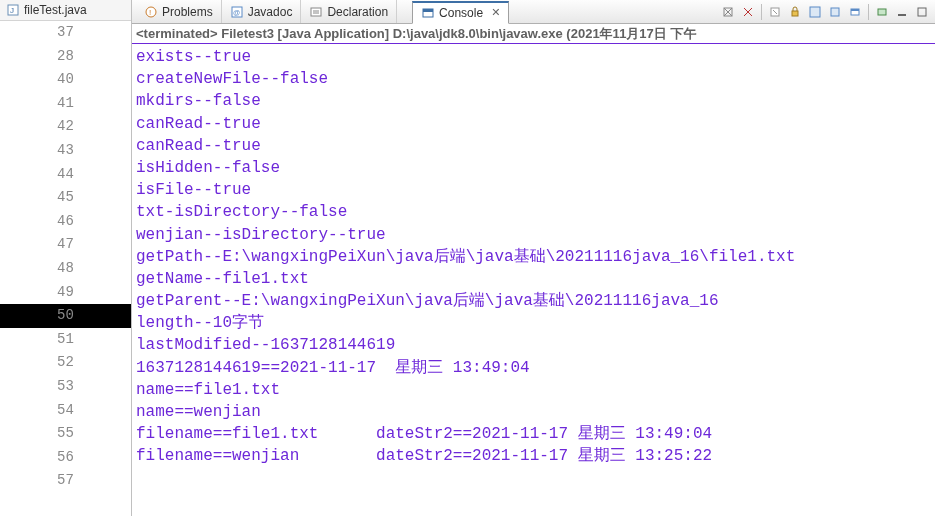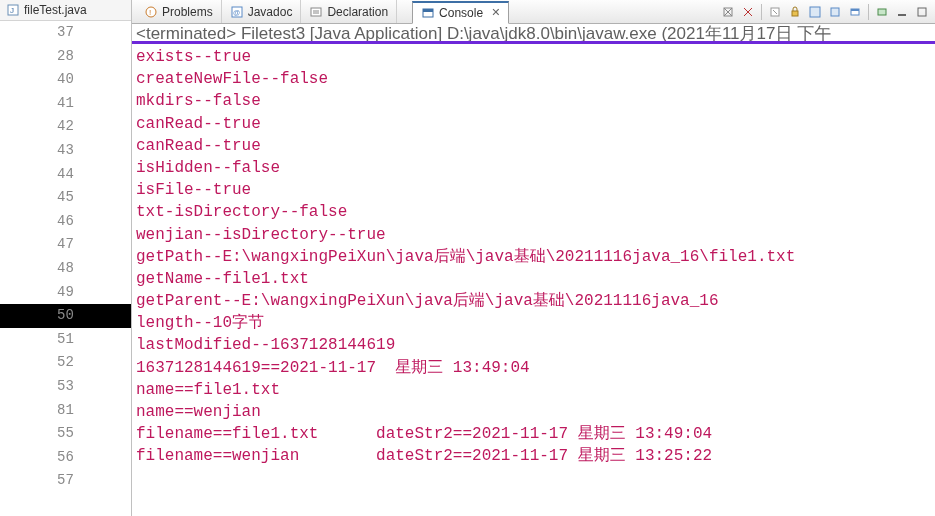--- a/index.html
+++ b/index.html
@@ -89,36 +89,37 @@
   }
   .tb-btn {
     width: 18px; height: 18px;
     display:flex; align-items:center; justify-content:center;
     cursor: pointer;
     border: 1px solid transparent;
   }
   .tb-sep { width:1px; height:16px; background:#c0c0c0; margin:0 2px; }
   .console-header {
     padding: 1px 4px;
-    font-size: 17px;
+    font-size: 13px;
     color: #606060;
-    border-bottom: 3px solid #6d28d9;
+    border-bottom: 1px solid #6d28d9;
     white-space: nowrap;
     overflow: hidden;
     font-family: Tahoma, sans-serif;
     height: 20px;
     line-height: 18px;
+    font-weight: bold;
   }
   .console-body {
     flex: 1;
     padding: 2px 4px;
     font-family: Consolas, "Courier New", monospace;
     font-size: 16px;
     line-height: 22.2px;
-    color: #be185d;
+    color: #6d28d9;
     white-space: pre;
     overflow: hidden;
   }
   .console-line { height:22.2px; }
 </style>
 </head>
 <body>
 
 <div class="left-pane">
   <div class="file-tab">
@@ -140,21 +141,21 @@
       <div class="gutter-line">44</div>
       <div class="gutter-line">45</div>
       <div class="gutter-line">46</div>
       <div class="gutter-line">47</div>
       <div class="gutter-line">48</div>
       <div class="gutter-line">49</div>
       <div class="gutter-line highlight">50</div>
       <div class="gutter-line">51</div>
       <div class="gutter-line">52</div>
       <div class="gutter-line">53</div>
-      <div class="gutter-line">81</div>
+      <div class="gutter-line">54</div>
       <div class="gutter-line">55</div>
       <div class="gutter-line">56</div>
       <div class="gutter-line">57</div>
     </div>
 </div>
 
 <div class="right-pane">
   <div class="tabs-bar">
     <div class="tab">
       <span class="icon">

